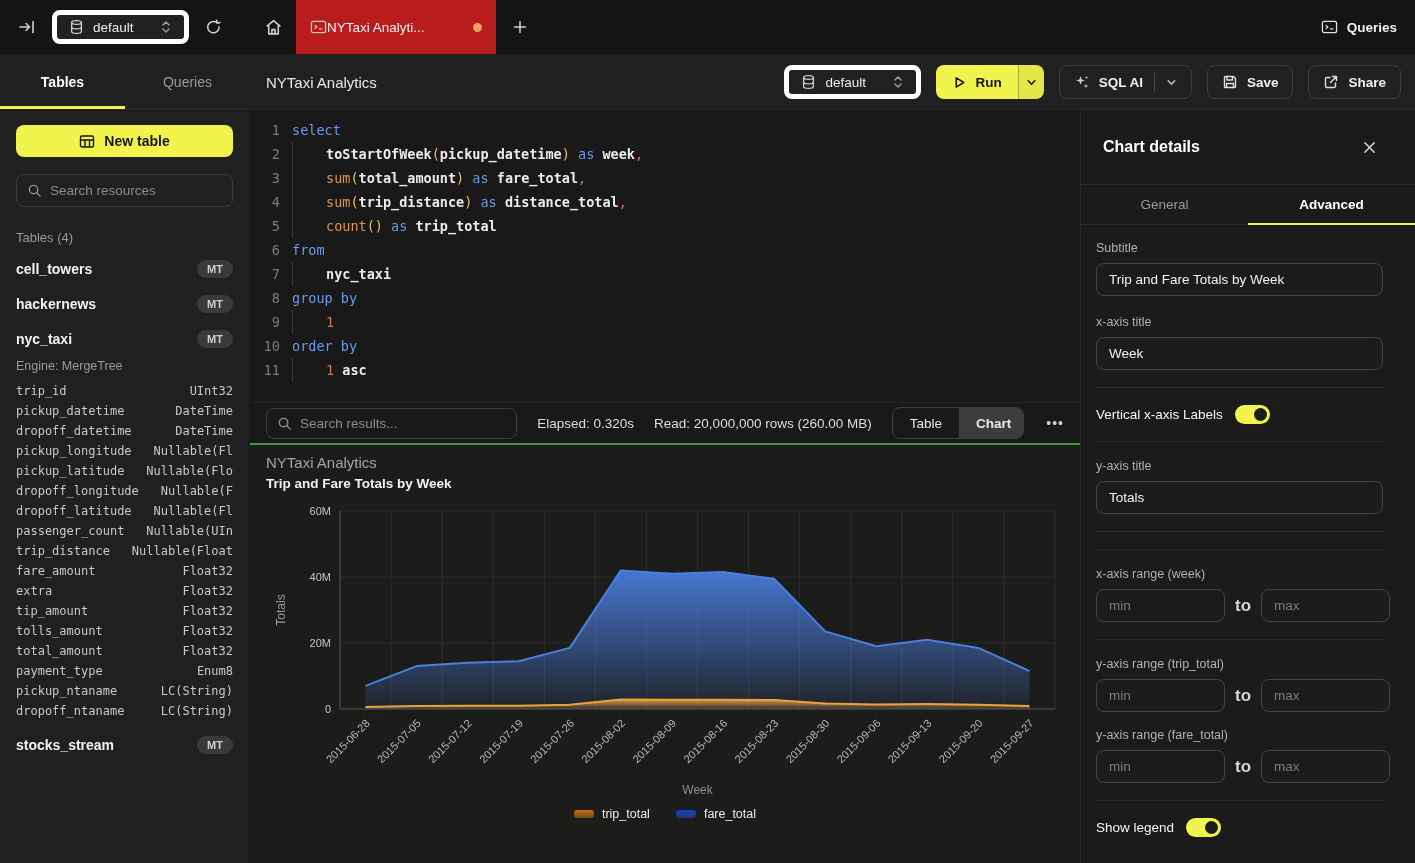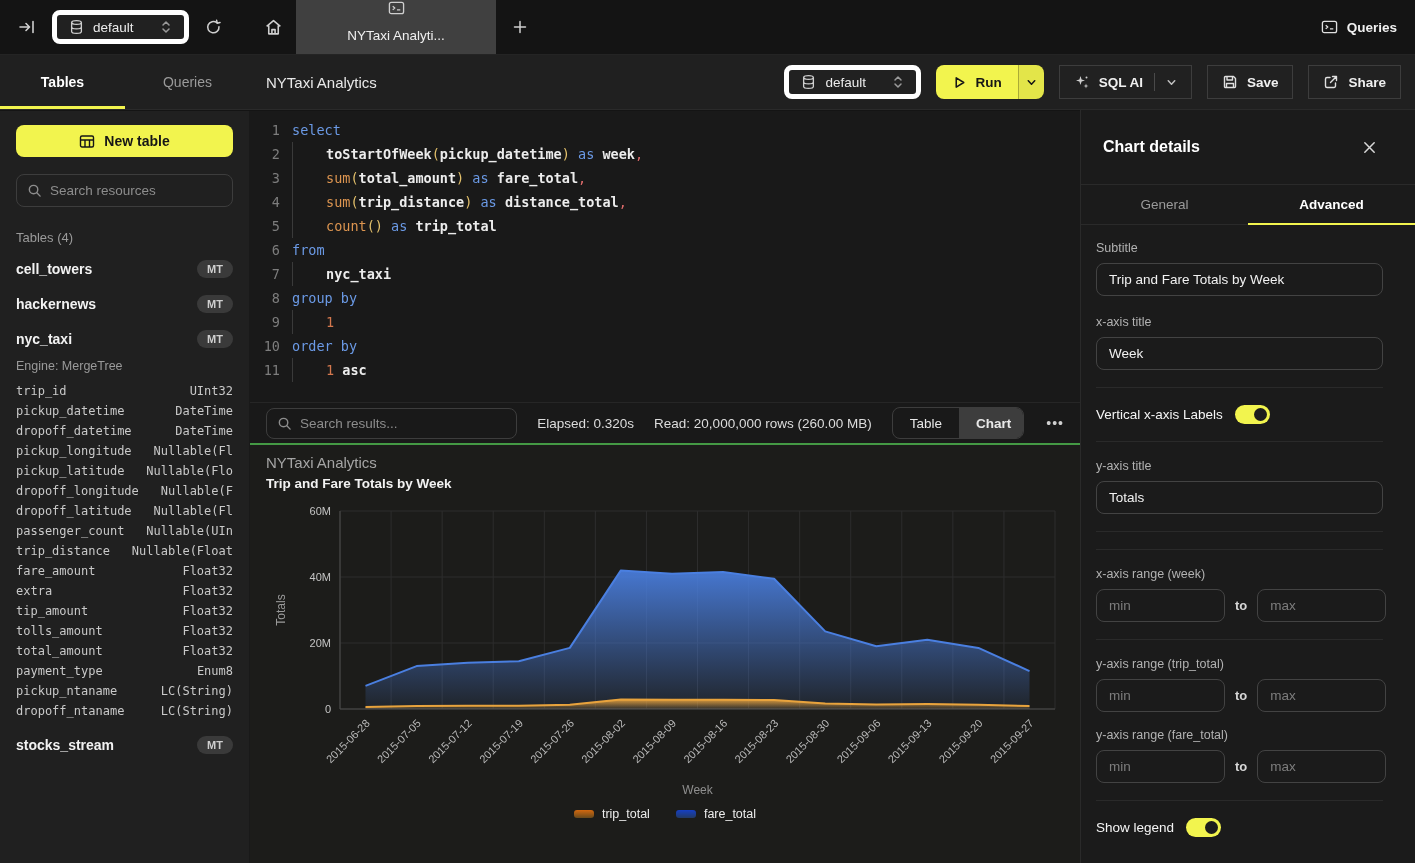--- a/index.html
+++ b/index.html
@@ -12,42 +12,42 @@
     background:#141414; border-bottom:1px solid #242424; display:flex; align-items:center; }
   .tb-left { width:250px; height:100%; display:flex; align-items:center; gap:12px; padding:0 14px; }
   .iconbtn { background:none; border:none; color:#cfcfcf; cursor:pointer; display:flex;
     align-items:center; justify-content:center; padding:4px; border-radius:6px; }
   .selector { height:34px; background:#212121; border:5px solid #ffffff; border-radius:8px;
     display:flex; align-items:center; gap:9px; padding:0 12px; color:#ececec; font-size:13.5px; cursor:pointer; }
   .selector .lbl { min-width:58px; text-align:left; }
   .tabstrip { height:100%; display:flex; align-items:stretch; }
   .home-btn { width:46px; display:flex; align-items:center; justify-content:center;
     background:none; border:none; color:#cfcfcf; cursor:pointer; }
-  .tab { width:200px; background:#404040; display:flex; align-items:center; gap:12px;
-    padding:0 14px; font-size:13.5px; color:#f0f0f0; cursor:pointer;flex-direction:column; }
+  .tab { width:200px; background:#b91c1c; display:flex; align-items:center; gap:0;
+    padding:0 14px; font-size:13.5px; color:#f0f0f0; cursor:pointer; }
   .tab .dot { width:9px; height:9px; border-radius:50%; margin-left:auto; }
   .plus-btn { width:48px; display:flex; align-items:center; justify-content:center;
     background:none; border:none; color:#cfcfcf; font-size:20px; cursor:pointer; }
   .tb-right { margin-left:auto; padding-right:18px; }
   .ghost-btn { background:none; border:none; color:#f0f0f0; font-size:13.5px; display:flex;
     align-items:center; gap:9px; cursor:pointer; font-weight:600; }
 
   
   #row2 { position:absolute; left:0; top:55px; width:1415px; height:55px; display:flex; }
   #sidebar-tabs { width:250px; height:100%; background:#202020; border-bottom:1px solid #2a2a2a;
     display:flex; position:relative; }
   .stab { width:125px; display:flex; align-items:center; justify-content:center; font-size:14px;
     color:#9a9a9a; cursor:pointer; position:relative; }
   .stab.active { color:#ffffff; font-weight:700; }
   .stab.active::after { content:""; position:absolute; left:0; right:0; bottom:0; height:3px; }
   #toolbar { flex:1; height:100%; background:#202020; border-bottom:1px solid #2a2a2a;
     display:flex; align-items:center; padding:0 14px 0 16px; }
   #doc-title { font-size:15px; color:#e8e8e8; }
   .toolbar-actions { margin-left:auto; display:flex; align-items:center; gap:15px; }
-  .btn { height:34px; background:#212121; border:1px solid #3d3d3d; border-radius:0;
+  .btn { height:34px; background:#212121; border:1px solid #3d3d3d; border-radius:8px;
     color:#f0f0f0; font-size:13.5px; display:flex; align-items:center; gap:9px;
     padding:0 14px; cursor:pointer; font-weight:600; }
   .split { display:flex; height:34px; border-radius:8px; overflow:hidden; }
   .run-main { display:flex; align-items:center; gap:8px; padding:0 16px; border:none;
     color:#161616; font-size:13.5px; font-weight:700; cursor:pointer; }
   .run-caret { width:26px; border:none; border-left:1px solid rgba(0,0,0,.25);
     display:flex; align-items:center; justify-content:center; color:#161616; cursor:pointer; }
   .btn .divider { width:1px; height:18px; background:#4a4a4a; margin:0 2px; }
 
   
@@ -137,21 +137,21 @@
   .toggle-row { display:flex; align-items:center; gap:12px; font-size:13.5px; color:#f5f5f5; }
   .toggle { width:35px; height:19px; border-radius:10px; position:relative; cursor:pointer; flex:none; }
   .toggle .knob { position:absolute; top:3px; width:13px; height:13px; border-radius:50%; background:#1d1d1d; }
   .toggle.off { background:#4f4f4f; } .toggle.off .knob { left:3px; }
   .toggle.on  .knob { right:3px; }
   .range-row { display:flex; align-items:center; gap:10px; width:287px; }
   .range-input { width:129px; height:33px; background:transparent; border:1px solid #434343;
     border-radius:8px; color:#f0abfc; font-size:13.5px; padding:0 12px; outline:none;
     font-family:"Liberation Sans",sans-serif; }
   .range-input::placeholder { color:#7d7d7d; }
-  .to-label { font-size:13px; color:#d6d6d6; font-weight:600; }
+  .to-label { font-size:17px; color:#d6d6d6; font-weight:600; }
   .grp { margin-bottom:4px; }
 </style>
 <style>.stab.active::after{background:#f2f44e} .ptab.active::after{background:#f2f44e} .toggle.on{background:#f2f44e}</style></head>
 <body>
 
 <header id="topbar">
   <div class="tb-left">
     <button class="iconbtn">
       <svg class="ic" width="18" height="18" viewBox="0 0 18 18" fill="none" stroke="#cfcfcf" stroke-width="1.6" stroke-linecap="round" stroke-linejoin="round">
           <path d="M2 9h9M8 5.5L11.5 9 8 12.5M15 3.5v11"></path>

